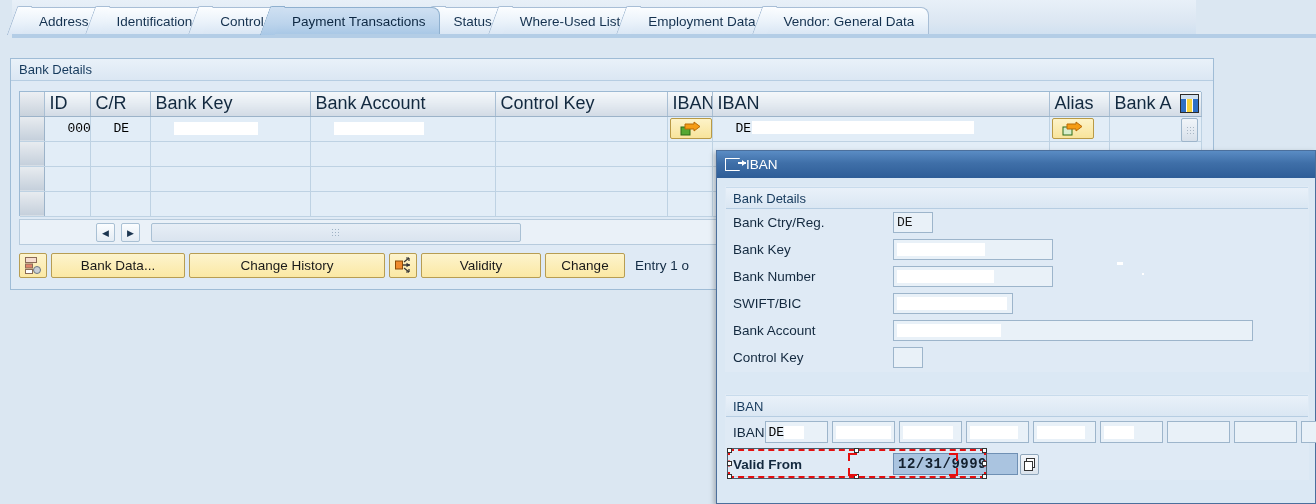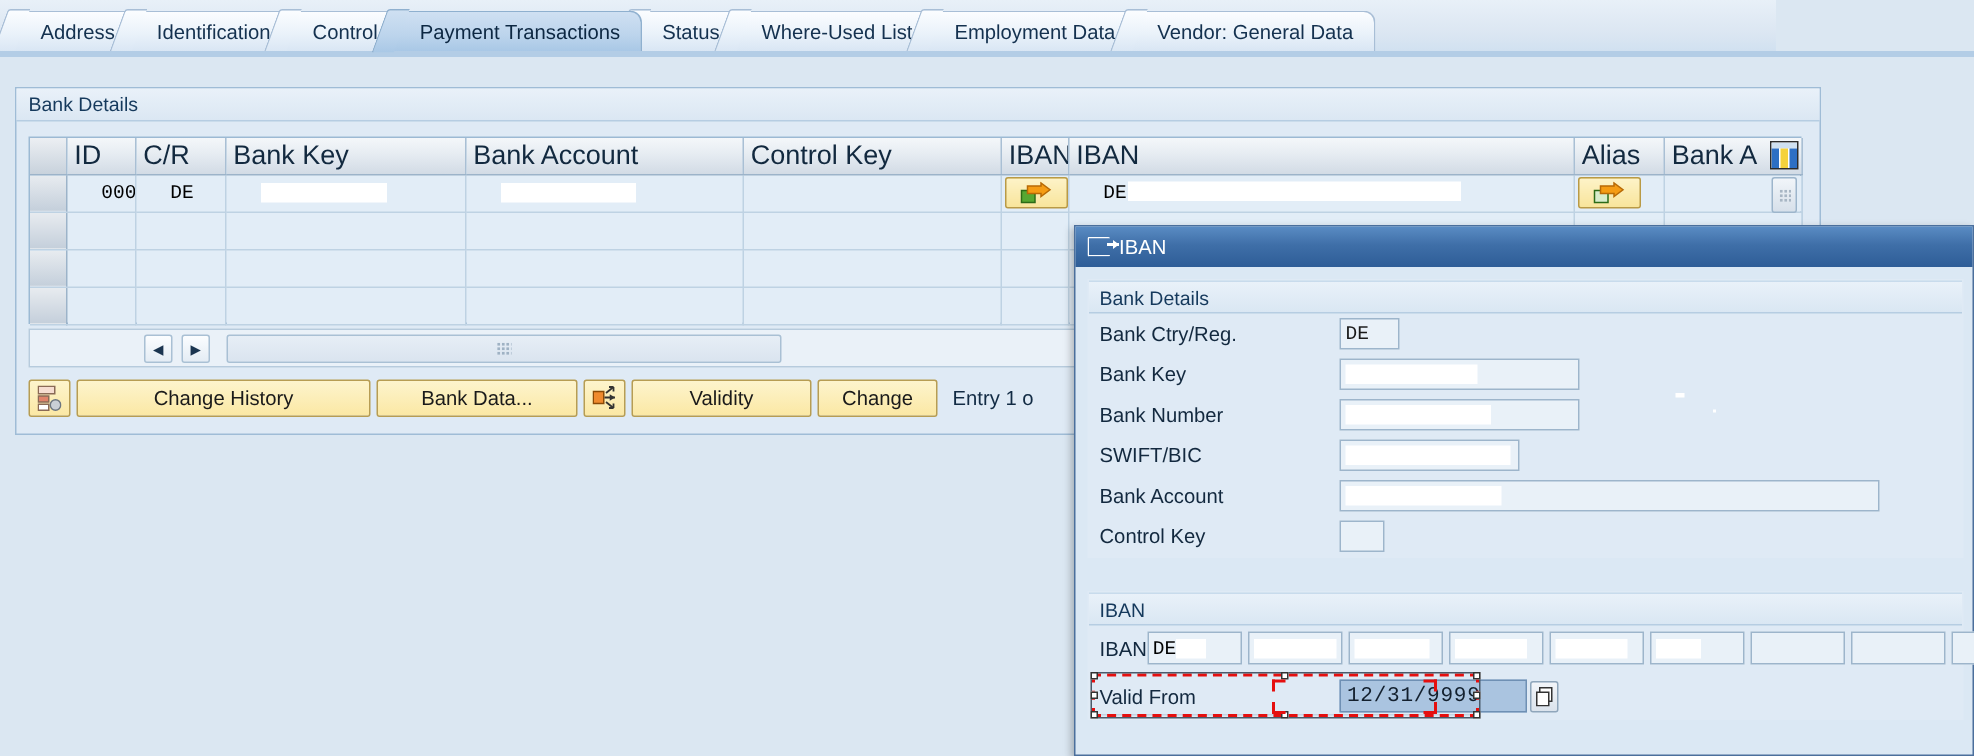--- a/index.html
+++ b/index.html
@@ -9,21 +9,21 @@
     overflow: hidden;
     font-family: "Liberation Sans", sans-serif;
     font-size: 13px;
     color: #000;
     background: #dce8f3;
   }
   #root { position: relative; width: 1316px; height: 504px; background: #dbe7f2; }
 
   
   .tabstrip {
-    position: absolute; left: 0; top: 0; width: 1184px; height: 38px;
+    position: absolute; left: 12px; top: 0; width: 1184px; height: 38px;
     background: linear-gradient(to bottom, #e8f0f8 0%, #dbe6f2 60%, #cddff0 100%);
   }
   .tabstrip .tabrow { position: absolute; left: 8px; top: 4px; height: 30px; display: flex; align-items: flex-end; }
   .tab {
     position: relative;
     height: 27px;
     padding: 0 14px 0 18px;
     margin-right: -6px;
     display: flex; align-items: center;
     font-size: 13.5px;
@@ -217,21 +217,21 @@
   .ibanrow{ display:flex; align-items:center; padding-left:7px; height:30px; }
   .seg {
     width:63px; height:22px; margin-right:4px;
     background:#e9f1f8; border:1px solid #9db5cb;
     display:flex; align-items:center; padding:0 3px;
     font-family:"Liberation Mono", monospace; font-size:13px;
   }
   .seg .wr{ background:#fff; height:13px; display:inline-block; }
 
   
-  .validwrap{ position:relative; margin-top:2px; height:30px; }
+  .validwrap{ position:relative; margin-top:2px; height:30px;font-weight:bold; }
   .selbox {
     position:absolute; left:2px; top:0px; width:258px; height:29px;
     border:2px dashed #e50f0f;
     outline: 1px solid #4a5a6a;
     background: transparent;
     pointer-events:none;
   }
   .selbox .h{ position:absolute; width:5px;height:5px;background:#fff;border:1px solid #333; }
   .selbox .h.tl{left:-3px;top:-3px;} .selbox .h.tm{left:50%;margin-left:-3px;top:-3px;}
   .selbox .h.tr{right:-3px;top:-3px;} .selbox .h.ml{left:-3px;top:50%;margin-top:-3px;}
@@ -397,22 +397,22 @@
 
     <div class="btnrow">
       <div class="sapbtn sq">
         <svg width="16" height="17" viewBox="0 0 16 17">
           <rect x="0.5" y="0.5" width="11" height="5" fill="#f6ddd0" stroke="#8a6a56"></rect>
           <rect x="0.5" y="7" width="7" height="4" fill="#e0836a" stroke="#8a6a56"></rect>
           <rect x="0.5" y="12.5" width="7" height="4" fill="#fff" stroke="#8a6a56"></rect>
           <circle cx="12" cy="13" r="3.5" fill="#c9cfd6" stroke="#6d7680"></circle>
         </svg>
       </div>
+      <div class="sapbtn" style="width:134px">Bank Data...</div>
       <div class="sapbtn" style="width:196px">Change History</div>
-      <div class="sapbtn" style="width:134px">Bank Data...</div>
       <div class="sapbtn sq">
         <svg width="17" height="17" viewBox="0 0 17 17">
           <rect x="0.5" y="4" width="7" height="8" fill="#ef8a2e" stroke="#8a4a06"></rect>
           <path d="M8 8 h7" stroke="#333" stroke-width="1.4" fill="none"></path>
           <path d="M15 8 l-3.5 -2.2 v4.4 z" fill="#333"></path>
           <path d="M9 5 l5 -4" stroke="#333" stroke-width="1.2"></path>
             <path d="M14 1 l0 3 M14 1 l-3 0" stroke="#333" stroke-width="1.2"></path>
           <path d="M9 11 l5 4" stroke="#333" stroke-width="1.2"></path>
             <path d="M14 15 l0 -3 M14 15 l-3 0" stroke="#333" stroke-width="1.2"></path>
         </svg>

